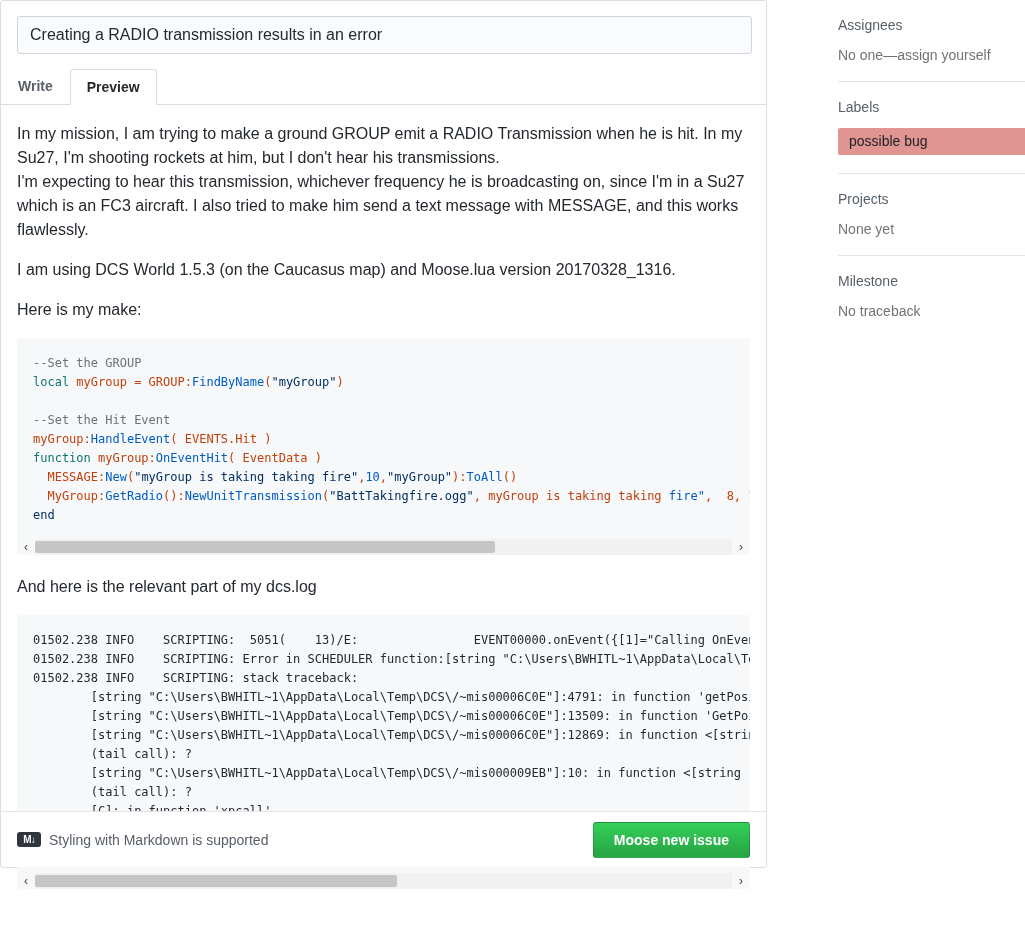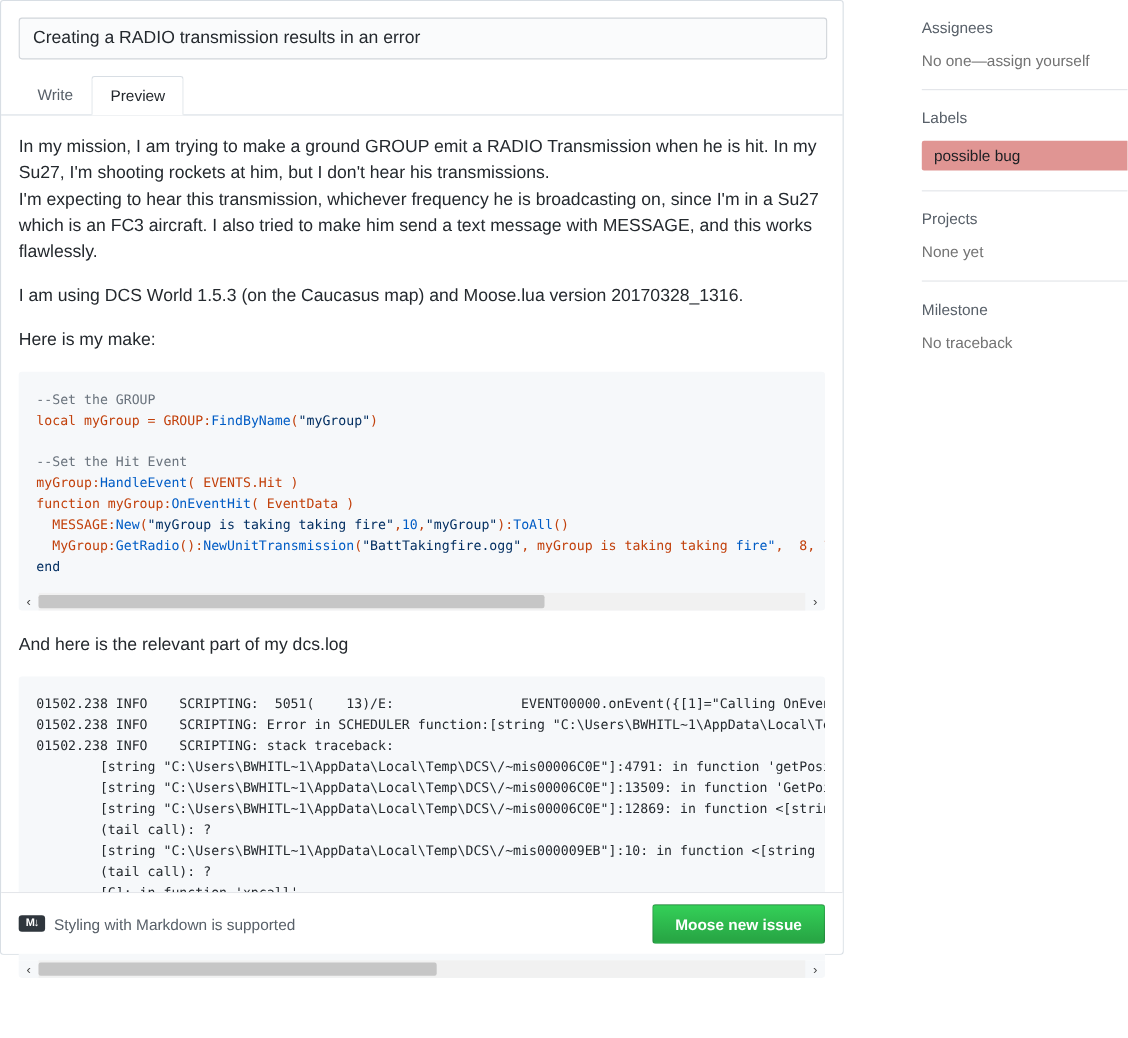--- a/index.html
+++ b/index.html
@@ -9,37 +9,37 @@
 
   
   .main { position:absolute; left:0; top:0; width:767px; height:868px;
     border:1px solid #d8dee4; border-radius:3px; background:#fff; }
 
   .title-input { display:block; margin:15px 16px 14px; width:735px; height:38px;
     border:1px solid #d1d5da; border-radius:3px; background:#fafbfc;
     font-family:"Liberation Sans",sans-serif; font-size:16px; color:#24292e;
     padding:0 12px; outline:none; }
 
-  .tabs { display:flex; align-items:flex-end; padding-left:16px;
-    border-bottom:1px solid #d8dee4; height:37px; }
+  .tabs { display:flex; align-items:flex-end; 
+    border-bottom:1px solid #d8dee4; height:37px;font-weight:bold; }
   .tab { font-size:14px; color:#586069; padding:9px 16px;
     border:1px solid transparent; cursor:pointer; }
   .tab.active { color:#24292e; background:#fff; border-color:#d8dee4;
     border-bottom-color:#fff; border-radius:3px 3px 0 0; margin-bottom:-1px; }
 
   .preview-body { padding:17px 16px 0; font-size:16px; line-height:24px; color:#24292e; }
   .preview-body p { margin:0 0 16px; }
   .preview-body p span { display:block; }
 
   pre.codeblock { background:#f6f8fa; border-radius:3px 3px 0 0;
     margin:16px 0 0; padding:16px 16px 14px;
     font-family:"DejaVu Sans Mono", monospace; font-size:12px; line-height:19px;
     white-space:pre; overflow:hidden; color:#24292e; }
   .tok-c { color:#6a737d; }
-  .tok-k { color:#c2410c; }
+  .tok-k { color:#0f766e; }
   .tok-f { color:#005cc5; }
   .tok-s { color:#032f62; }
   .tok-n { color:#005cc5; }
   .tok-p { color:#c2410c; }
 
   .hscroll { height:16px; background:#f6f8fa; border-radius:0 0 3px 3px;
     display:flex; align-items:stretch; }
   .hscroll .arrow { width:18px; color:#444; font-size:12px; line-height:16px;
     text-align:center; cursor:pointer; user-select:none; }
   .hscroll .track { flex:1; position:relative; background:#f1f1f1; }

